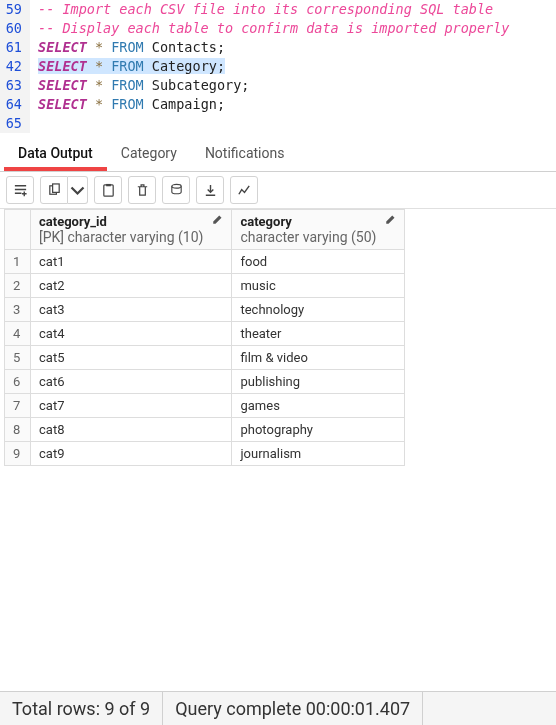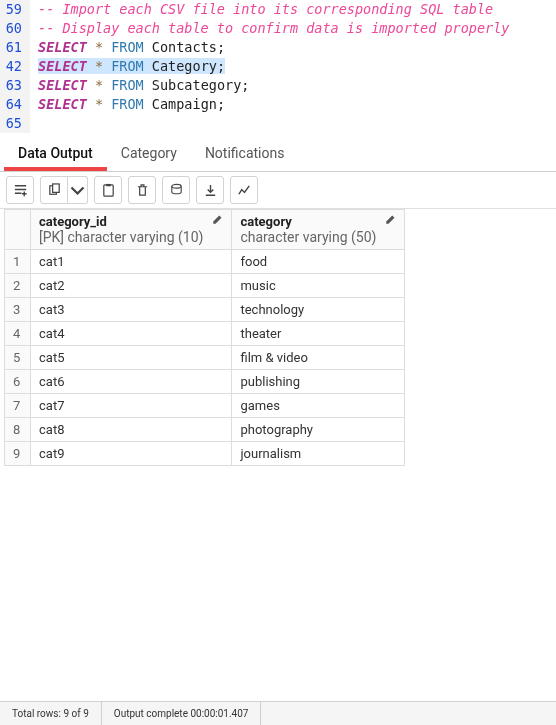--- a/index.html
+++ b/index.html
@@ -108,21 +108,21 @@
   .col-head .name { font-weight: bold; color:#222; }
   .col-head .type { font-size: 14px; color:#666; white-space:nowrap; }
   .rownum-h { width:26px; background:#fafafa; }
   .rownum { color:#666; text-align:left; background:#fafafa; width:26px; }
   .edit-icon svg { width:12px; height:12px; fill:#555; }
 
   .statusbar {
     border-top: 1px solid #d0d0d0;
     background: #f5f5f5;
     display: flex;
-    font-size: 10px;
+    font-size: 18px;
     color: #333;
   }
   .statusbar .cell {
     padding: 6px 12px;
     border-right: 1px solid #d0d0d0;
   }
 </style>
 </head>
 <body>
 
@@ -268,14 +268,14 @@
           <td class="rownum">9</td>
           <td>cat9</td>
           <td>journalism</td>
         </tr>
       </tbody>
   </table>
 </div>
 
 <div class="statusbar">
   <div class="cell">Total rows: 9 of 9</div>
-  <div class="cell">Output complete 00:00:01.407</div>
+  <div class="cell">Query complete 00:00:01.407</div>
 </div>
 
 </body></html>

